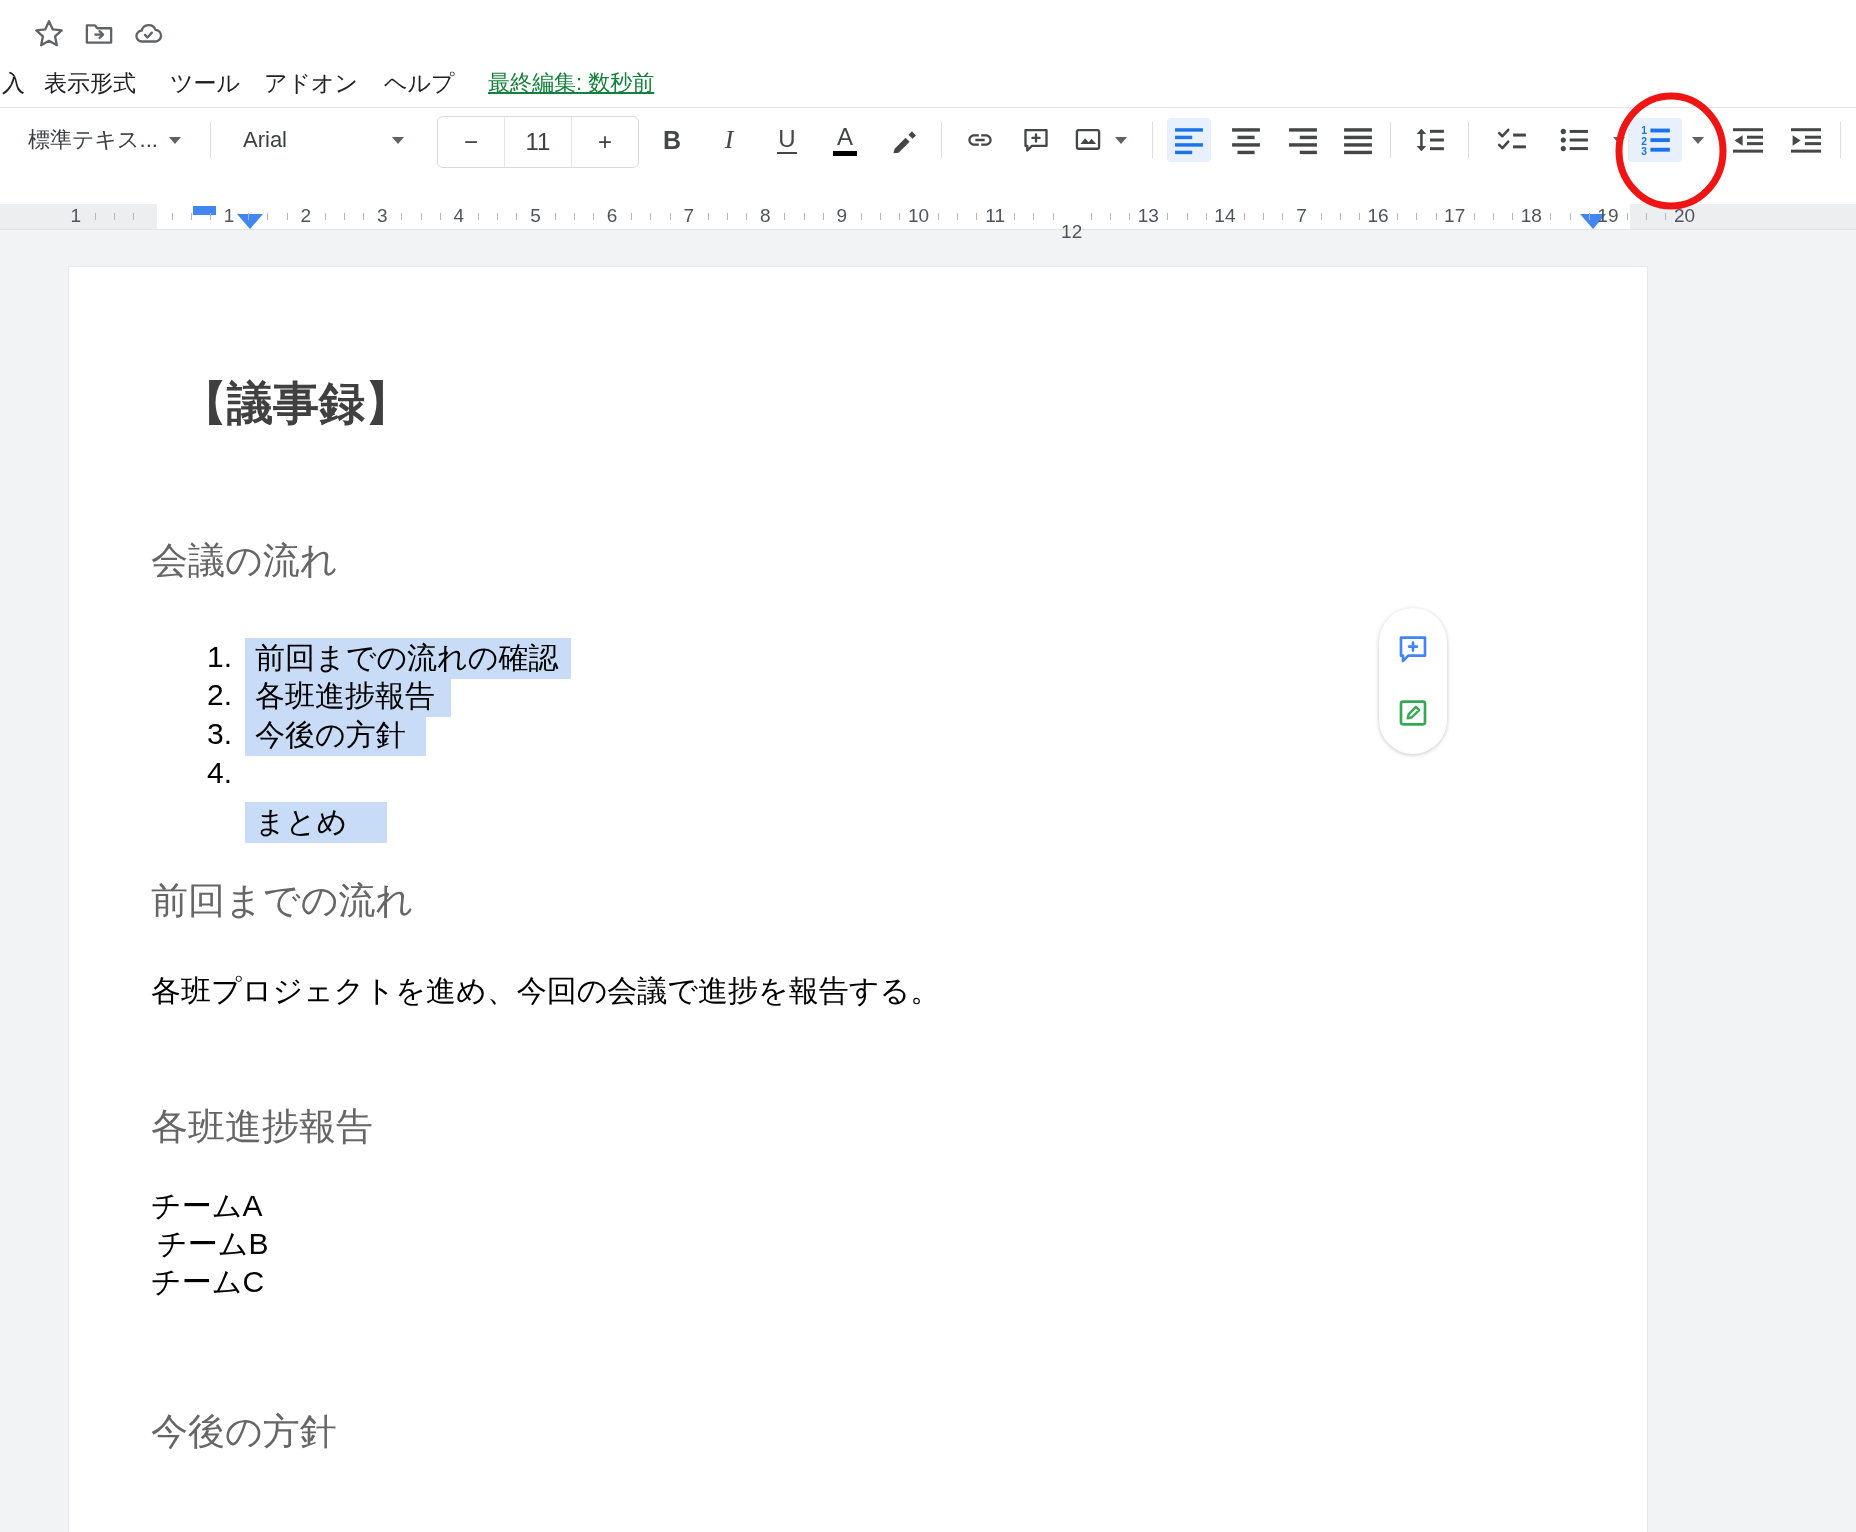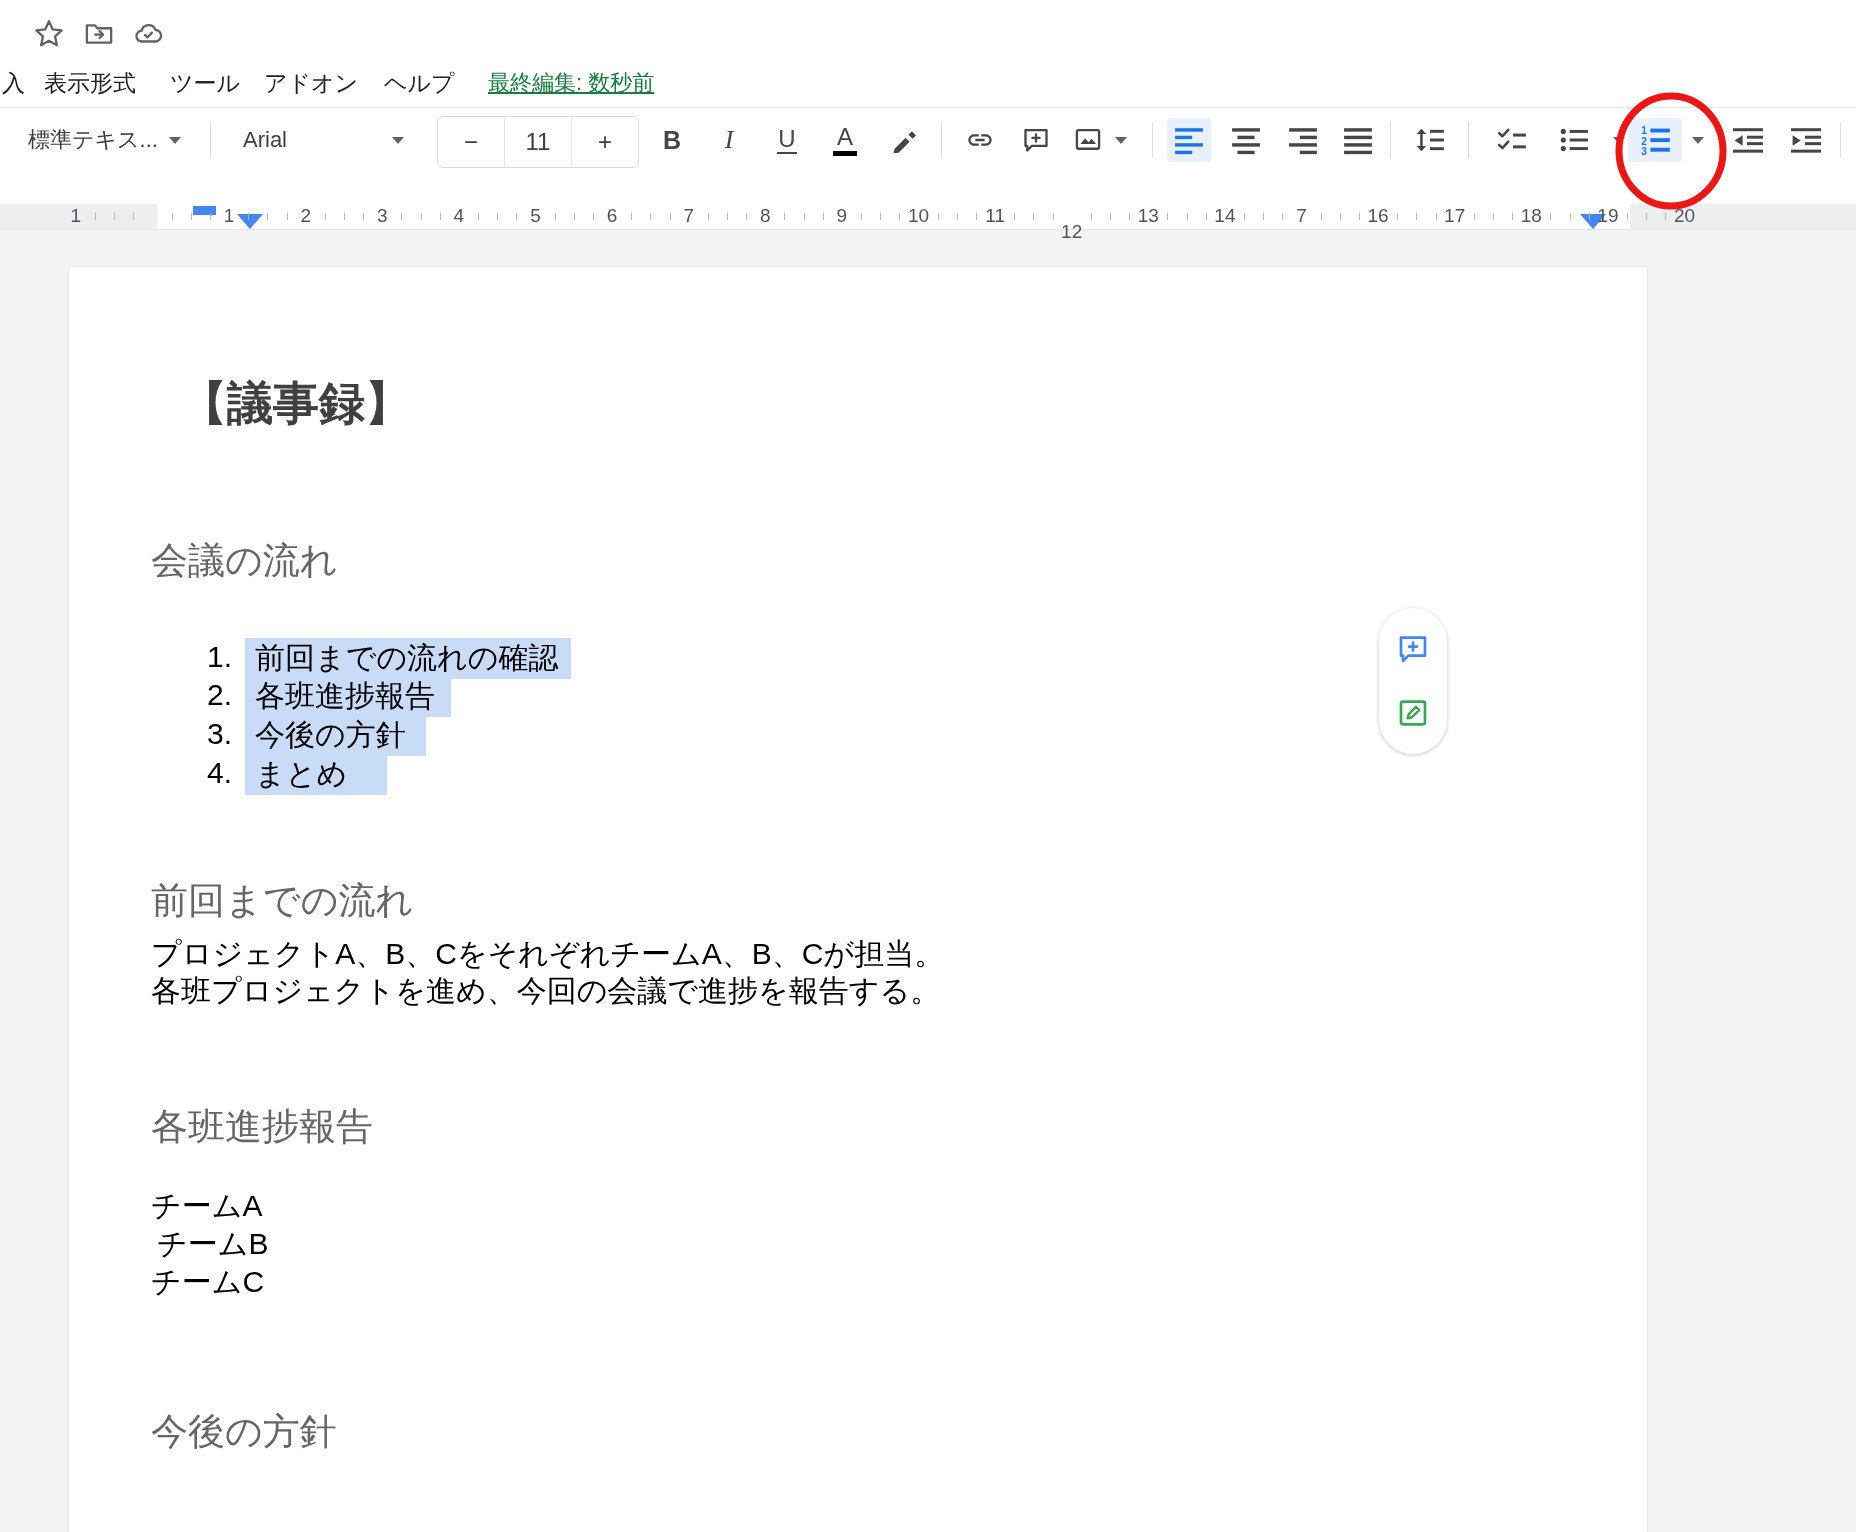--- a/index.html
+++ b/index.html
@@ -42,21 +42,21 @@
   
   .page{position:absolute;left:69px;top:267px;width:1578px;height:1266px;background:#fff;box-shadow:0 0 0 1px #e7e9ec;z-index:1;}
   .doc-title{position:absolute;left:112px;top:112px;font-size:46px;font-weight:bold;color:#404040;line-height:48px;}
   .doc-h{position:absolute;left:82px;font-size:37px;color:#666;line-height:44px;}
   .doc-body{position:absolute;left:82px;font-size:30px;color:#000;line-height:37.5px;}
   .li{position:absolute;left:138px;display:flex;font-size:30px;line-height:38px;color:#000;}
   .li .n{width:38px;}
   .li .hl{background:#c8dcf8;padding:1px 12px 2px 10px;}
   .li.i2 .hl{padding-right:16px;}
   .li.i3 .hl{padding-right:20px;}
-  .li.i4 .hl{padding-right:40px;}
+  .li.i4 .hl{padding-right:40px;margin-top:48px;}
   
   .cwidget{position:absolute;left:1379px;top:608px;width:68px;height:146px;background:#fff;border-radius:36px;
            box-shadow:0 1px 4px rgba(0,0,0,.22);z-index:4;display:flex;flex-direction:column;align-items:center;justify-content:space-evenly;}
   .cwbtn{width:44px;height:44px;display:flex;align-items:center;justify-content:center;}
   
   .redcircle{position:absolute;left:1612px;top:90px;z-index:9;pointer-events:none;}
 </style>
 </head>
 <body>
 
@@ -367,21 +367,20 @@
   <div class="li i3" style="top:448px;">
     <span class="n">3.</span>
     <span class="hl">今後の方針</span>
   </div>
   <div class="li i4" style="top:487px;">
     <span class="n">4.</span>
     <span class="hl">まとめ</span>
   </div>
 
   <div class="doc-h" style="top:612px;">前回までの流れ</div>
-  <div class="doc-body" style="top:668px;">プロジェクトA、B、CをそれぞれチームA、B、Cが担当。</div>
   <div class="doc-body" style="top:705px;">各班プロジェクトを進め、今回の会議で進捗を報告する。</div>
 
   <div class="doc-h" style="top:838px;">各班進捗報告</div>
   <div class="doc-body" style="top:920px;">チームA</div>
   <div class="doc-body" style="top:958px;margin-left:6px;">チームB</div>
   <div class="doc-body" style="top:996px;">チームC</div>
 
   <div class="doc-h" style="top:1143px;">今後の方針</div>
 </div>
 

